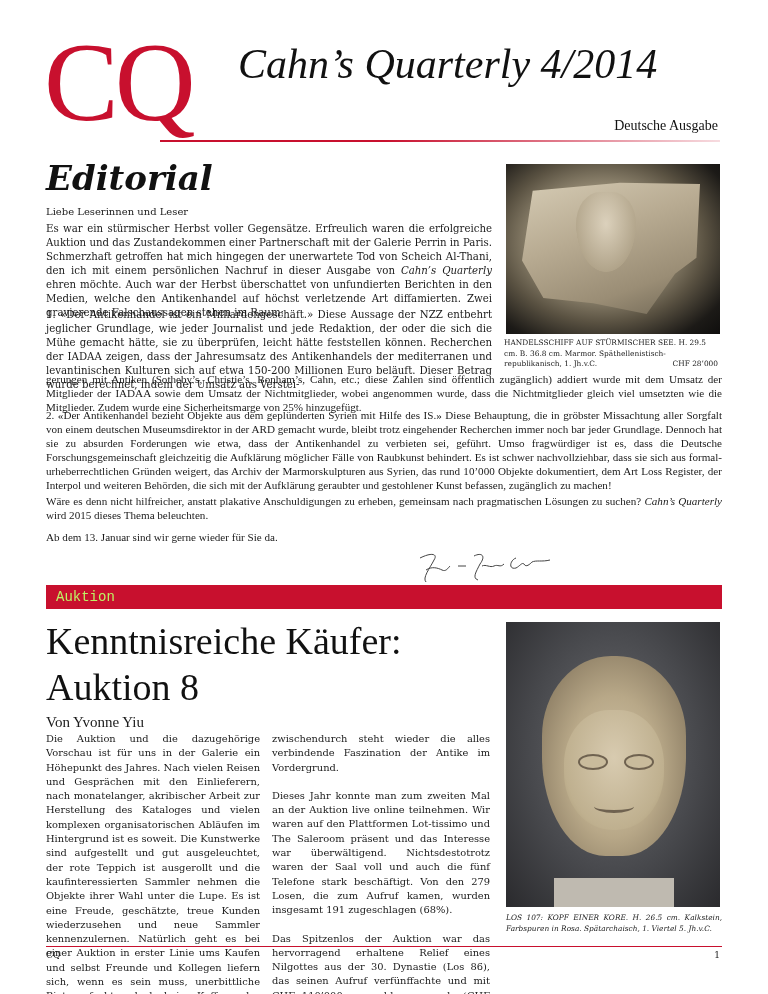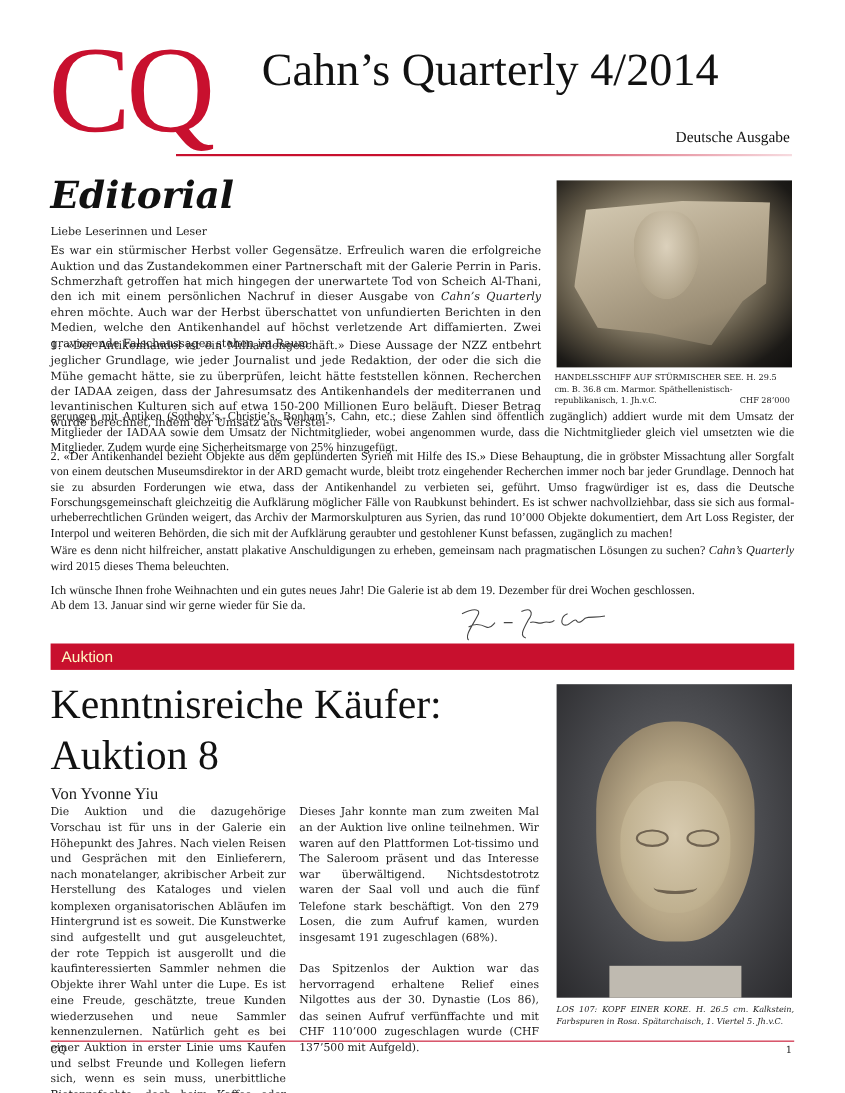--- a/index.html
+++ b/index.html
@@ -4,21 +4,21 @@
 <style>
   html, body { margin: 0; padding: 0; background: #ffffff; }
   body { width: 768px; height: 994px; position: relative; overflow: hidden;
          font-family: "DejaVu Serif", "Liberation Serif", serif; color: #1a1a1a; }
   .abs { position: absolute; }
 
   
   .logo { left: 44px; top: 26px; font-family: "Liberation Serif", serif; font-size: 112px;
           line-height: 112px; color: #c8102e; letter-spacing: -4px; }
   .mast-title { left: 238px; top: 40px; font-family: "Liberation Serif", serif; font-size: 42px;
-                line-height: 48px; color: #111; }
+                line-height: 48px; color: #111; font-style: italic; }
   .mast-sub { right: 50px; top: 118px; font-family: "Liberation Serif", serif; font-size: 14px; color: #111; }
   .mast-rule { left: 160px; top: 140px; width: 560px; height: 2px;
                background: linear-gradient(to right, #c8102e 0%, #c8102e 40%, rgba(200,16,46,0.15) 100%); }
 
   
   .h-editorial { left: 46px; top: 158px; font-family: "DejaVu Serif", serif; font-size: 34px; font-weight: bold;
                  line-height: 40px; color: #111; font-style: italic; }
   .salutation { left: 46px; top: 206px; font-size: 10px; }
   .body-text { font-size: 10.2px; line-height: 14px; text-align: justify; hyphens: auto; }
   .p1 { left: 46px; top: 222px; width: 446px; }
@@ -36,22 +36,22 @@
                   clip-path: polygon(6% 8%, 55% 2%, 100% 3%, 98% 58%, 86% 70%, 70% 100%, 40% 92%, 12% 88%, 0% 60%); }
   .img1 .figure { position: absolute; left: 70px; top: 28px; width: 60px; height: 80px; border-radius: 40% 40% 30% 30%;
                   background: radial-gradient(ellipse at 50% 40%, #e4dac6 0%, #b3a68c 70%, transparent 71%); opacity: .8; }
   .cap1 { left: 504px; top: 338px; width: 214px; font-size: 7.4px; line-height: 10.5px; }
   .cap1 .price { float: right; }
 
   .signature { left: 412px; top: 548px; width: 140px; height: 38px; }
 
   
   .section-bar { left: 46px; top: 585px; width: 676px; height: 24px; background: #c8102e; }
-  .section-bar span { position: absolute; left: 10px; top: 4px; color: #fef9c3;
-                      font-family: Liberation Sans, sans-serif; font-size: 14px; text-align: center; }
+  .section-bar span { position: absolute; left: 10px; top: 4px; color: #bef264;
+                      font-family: Liberation Mono, monospace; font-size: 14px; text-align: center; }
   .h-auktion { left: 46px; top: 618px; width: 440px; font-family: "Liberation Serif", serif; font-size: 38px;
                line-height: 46px; color: #111; }
   .byline { left: 46px; top: 714px; font-family: "Liberation Serif", serif; font-size: 15px; }
   .col1 { left: 46px; top: 724px; width: 214px; }
   .col2 { left: 272px; top: 724px; width: 218px; }
   .col-text { font-size: 9.9px; line-height: 14.3px; text-align: justify; }
   .col-text p { margin: 0 0 14px 0; }
 
   .img2 { left: 506px; top: 622px; width: 214px; height: 285px;
           background: radial-gradient(ellipse at 50% 45%, #6d6e72 0%, #48494d 55%, #2a2a2d 100%); overflow: hidden; }
@@ -92,41 +92,41 @@
 <div class="abs img1">
   <div class="relief"></div>
   <div class="figure"></div>
 </div>
 <div class="abs cap1"><span>HANDELSSCHIFF AUF STÜRMISCHER SEE. H. 29.5 cm. B. 36.8 cm. Marmor. Späthellenistisch-republikanisch, 1. Jh.v.C.</span> <span class="price">CHF 28’000</span></div>
 
 <div class="abs condensed p2b">gerungen mit Antiken (Sotheby’s, Christie’s, Bonham’s, Cahn, etc.; diese Zahlen sind öffentlich zugänglich) addiert wurde mit dem Umsatz der Mitglieder der IADAA sowie dem Umsatz der Nichtmitglieder, wobei angenommen wurde, dass die Nichtmitglieder gleich viel umsetzten wie die Mitglieder. Zudem wurde eine Sicherheitsmarge von 25% hinzugefügt.</div>
 <div class="abs condensed p3">2. «Der Antikenhandel bezieht Objekte aus dem geplünderten Syrien mit Hilfe des IS.» Diese Behauptung, die in gröbster Missachtung aller Sorgfalt von einem deutschen Museumsdirektor in der ARD gemacht wurde, bleibt trotz eingehender Recherchen immer noch bar jeder Grundlage. Dennoch hat sie zu absurden Forderungen wie etwa, dass der Antikenhandel zu verbieten sei, geführt. Umso fragwürdiger ist es, dass die Deutsche Forschungsgemeinschaft gleichzeitig die Aufklärung möglicher Fälle von Raubkunst behindert. Es ist schwer nachvollziehbar, dass sie sich aus formal-urheberrechtlichen Gründen weigert, das Archiv der Marmorskulpturen aus Syrien, das rund 10’000 Objekte dokumentiert, dem Art Loss Register, der Interpol und weiteren Behörden, die sich mit der Aufklärung geraubter und gestohlener Kunst befassen, zugänglich zu machen!</div>
 <div class="abs condensed p4"><span>Wäre es denn nicht hilfreicher, anstatt plakative Anschuldigungen zu erheben, gemeinsam nach pragmatischen Lösungen zu suchen? </span><i>Cahn’s Quarterly</i><span> wird 2015 dieses Thema beleuchten.</span></div>
 <div class="abs condensed p5" style="text-align:left;">
-  <div>Ich wünsche Ihnen frohe Weihnachten und ein gutes neues Jahr! Die Galerie ist ab dem 19. Dezember für drei Wochen geschlossen.</div>
   <div>Ab dem 13. Januar sind wir gerne wieder für Sie da.</div>
 </div>
 
 <svg class="abs signature" viewBox="0 0 140 38">
   <path d="M8 10 C20 4, 26 6, 22 12 C18 20, 10 30, 14 34 M14 22 C20 18, 26 20, 30 22 C34 24, 36 20, 38 18" fill="none" stroke="#444" stroke-width="1"></path>
   <path d="M46 18 L54 18" fill="none" stroke="#444" stroke-width="1"></path>
   <path d="M62 8 C70 4, 74 8, 68 16 C64 24, 60 30, 66 32 M70 18 C74 16, 78 20, 82 18 C86 16, 88 20, 92 16" fill="none" stroke="#444" stroke-width="1"></path>
   <path d="M104 10 C98 12, 96 22, 104 20 C108 18, 110 14, 112 16 C114 20, 118 16, 120 14 C124 12, 130 14, 138 12" fill="none" stroke="#444" stroke-width="1"></path>
 </svg>
 
 <div class="abs section-bar">
     <span>Auktion</span>
   </div>
 <div class="abs h-auktion">Kenntnisreiche Käufer: Auktion 8</div>
 <div class="abs byline">Von Yvonne Yiu</div>
 
 <div class="abs col-text col1" style="top:732px;">
   <p>Die Auktion und die dazugehörige Vorschau ist für uns in der Galerie ein Höhepunkt des Jahres. Nach vielen Reisen und Gesprächen mit den Einlieferern, nach monatelanger, akribischer Arbeit zur Herstellung des Kataloges und vielen komplexen organisatorischen Abläufen im Hintergrund ist es soweit. Die Kunstwerke sind aufgestellt und gut ausgeleuchtet, der rote Teppich ist ausgerollt und die kaufinteressierten Sammler nehmen die Objekte ihrer Wahl unter die Lupe. Es ist eine Freude, geschätzte, treue Kunden wiederzusehen und neue Sammler kennenzulernen. Natürlich geht es bei einer Auktion in erster Linie ums Kaufen und selbst Freunde und Kollegen liefern sich, wenn es sein muss, unerbittliche Bietergefechte, doch beim Kaffee oder Imbiss</p>
 </div>
 <div class="abs col-text col2" style="top:732px;">
+  <p>zwischendurch steht wieder die alles verbindende Faszination der Antike im Vordergrund.</p>
   <p>Dieses Jahr konnte man zum zweiten Mal an der Auktion live online teilnehmen. Wir waren auf den Plattformen Lot-tissimo und The Saleroom präsent und das Interesse war überwältigend. Nichtsdestotrotz waren der Saal voll und auch die fünf Telefone stark beschäftigt. Von den 279 Losen, die zum Aufruf kamen, wurden insgesamt 191 zugeschlagen (68%).</p>
   <p>Das Spitzenlos der Auktion war das hervorragend erhaltene Relief eines Nilgottes aus der 30. Dynastie (Los 86), das seinen Aufruf verfünffachte und mit CHF 110’000 zugeschlagen wurde (CHF 137’500 mit Aufgeld).</p>
 </div>
 
 <div class="abs img2">
   <div class="head"></div>
   <div class="face"></div>
   <div class="eye l"></div>
   <div class="eye r"></div>
   <div class="mouth"></div>

